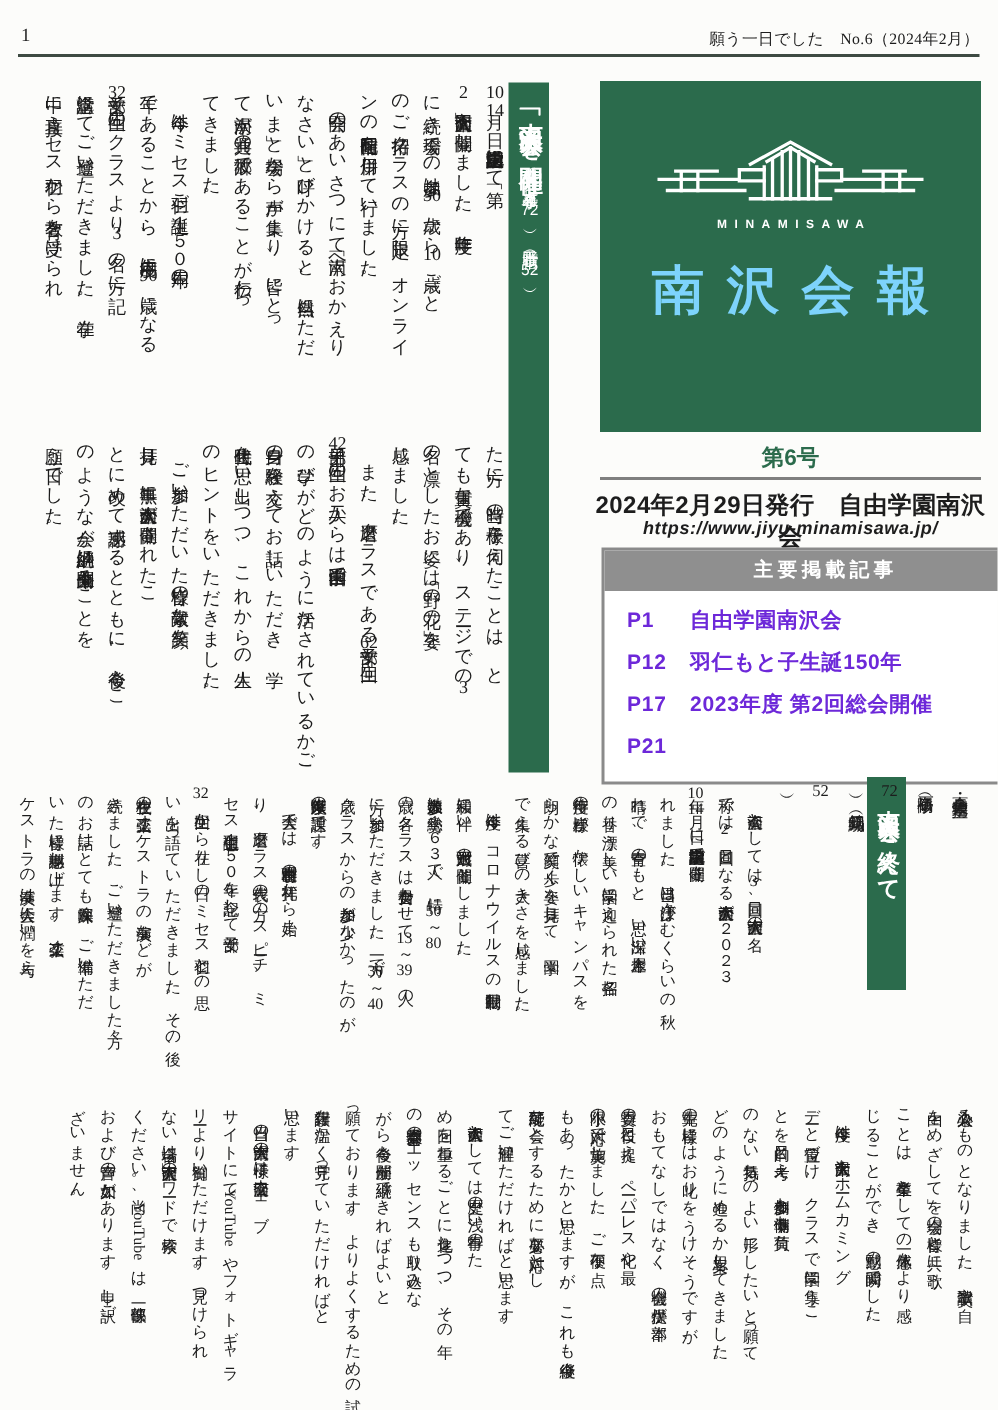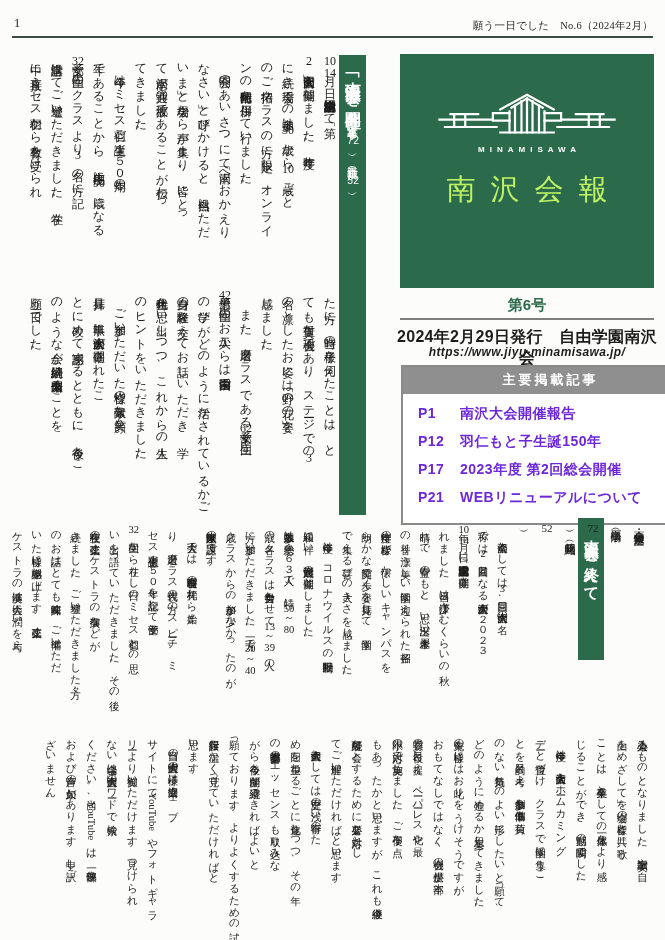--- a/index.html
+++ b/index.html
@@ -17,22 +17,22 @@
   .pageno{ left:14px; top:16px; font-size:12.5px; }
   .edition{ right:12px; top:19px; font-size:10.5px; letter-spacing:.3px; }
   .header-rule{ left:12px; top:36px; width:641px; height:2px; background:#3d4a42; }
 
   
   .banner{ left:400px; top:54px; width:254px; height:234px; background:var(--green);
            display:flex; flex-direction:column; align-items:center; }
   .banner svg{ margin-top:34px; }
   .logo-word{ color:#fff; font-size:8px; font-weight:bold; letter-spacing:5px;
               padding-left:5px; margin-top:3px; }
-  .banner-title{ color:#bef264; font-size:29px; letter-spacing:15px; padding-left:15px;
-                 margin-top:16px; font-weight:normal; }
+  .banner-title{ color:#7dd3fc; font-size:35px; letter-spacing:15px; padding-left:15px;
+                 margin-top:16px; font-weight:bold; }
   .issue{ left:400px; top:296px; width:254px; text-align:center; color:var(--green);
           font-size:15px; font-weight:bold; }
   .mast-rule{ left:400px; top:318px; width:254px; height:2px; background:#7f7f7f; }
   .pub{ left:392px; top:327px; width:270px; text-align:center; font-size:16px;
         font-weight:700; letter-spacing:.3px; }
   .url{ left:392px; top:345px; width:270px; text-align:center; font-size:12px;
         font-weight:600; letter-spacing:.4px;font-style:italic; }
 
   
   .toc{ left:401px; top:365px; width:299px; background:#fff; border:2px solid #8a8a8a; }
@@ -98,33 +98,32 @@
 <div class="abs issue sans">第6号</div>
 <div class="abs mast-rule"></div>
 <div class="abs pub sans">2024年2月29日発行　自由学園南沢会</div>
 <div class="abs url sans">https://www.jiyu-minamisawa.jp/</div>
 
 <div class="abs toc sans">
   <div class="toc-head">主要掲載記事</div>
   <div class="toc-body">
     <div class="toc-row">
       <span class="toc-ref">P1</span>
-      <span>南沢大会開催報告</span>
+      <span>自由学園南沢会</span>
     </div>
     <div class="toc-row">
       <span class="toc-ref">P12</span>
       <span>羽仁もと子生誕150年</span>
     </div>
     <div class="toc-row">
       <span class="toc-ref">P17</span>
       <span>2023年度 第2回総会開催</span>
     </div>
     <div class="toc-row">
       <span class="toc-ref">P21</span>
-      <span>WEBリニューアルについて</span>
     </div>
   </div>
 </div>
 
 <div class="abs a1-strip">
   <div class="vert">
     <span class="a1-title">「南沢大会」を開催</span><span class="a1-byline">委員長　足立有希子（Ｊ<span class="tcy">72</span>）　千野晴信（Ｄ<span class="tcy">52</span>）</span>
   </div>
 </div>
 <div class="abs vert band a1-band a1-b1"><span class="tcy">10</span>月<span class="tcy">14</span>日、自由学園記念講堂にて「第<br><span class="tcy">2</span>回南沢大会」を開催しました。昨年度<br>に続き会場での参加は<span class="tcy">30</span>歳から<span class="tcy">10</span>歳ごと<br>のご招待クラスの方に限定し、オンライ<br>ンの同時配信を併用して行いました。<br>　開会のあいさつにて「南沢へおかえり<br>なさい」と呼びかけると、自然に「ただ<br>いま」と会場から声が集まり、皆にとっ<br>て南沢が共通の故郷であることが伝わっ<br>てきました。<br>　今年はミセス羽仁ご生誕１５０周年の<br>年であることから、年度内に<span class="tcy">90</span>歳になる<br>女子部<span class="tcy">32</span>回生のクラスより<span class="tcy">3</span>名の方に記<br>念講堂にてご登壇いただきました。在学<br>中に直接ミセス羽仁から教育を受けられ</div>

